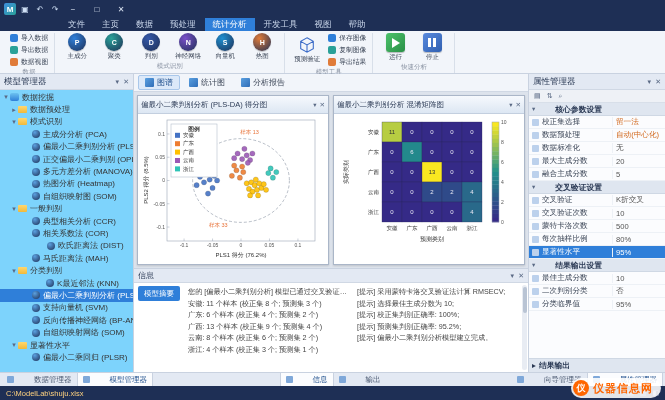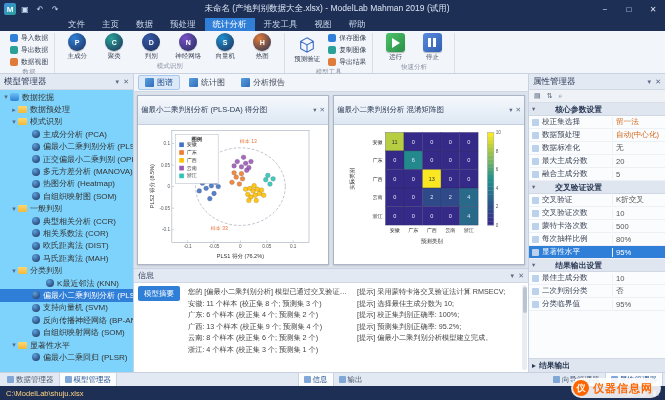--- a/index.html
+++ b/index.html
@@ -54,21 +54,21 @@
   .trow.selected .arrow { color:#fff; }
 
   
   .center { position:absolute; top:74px; left:134px; right:137px; bottom:28px; display:flex; flex-direction:column; }
   .doctoolbar { height:18px; background:#f2f5fa; border-bottom:1px solid #d0d8e4; display:flex; align-items:center; gap:2px; padding:0 4px; flex:none; }
   .dtab { display:flex; align-items:center; gap:3px; padding:1px 6px; font-size:8px; color:#3c4657; border:1px solid transparent; border-radius:2px; }
   .dtab.active { background:#dce9f9; border-color:#a9c7ea; color:#1e4e8c; }
   .dtab-ic { width:9px; height:9px; border-radius:1px; background:linear-gradient(135deg,#5aa0e0,#2f6db8); flex:none; }
   .mdi { flex:1; background:#dde3ec; display:flex; gap:4px; padding:3px; min-height:0; }
   .childwin { flex:1; display:flex; flex-direction:column; background:#fff; border:1px solid #aab6c8; box-shadow:0 1px 2px rgba(0,0,0,.15); min-width:0; }
-  .wintitle { height:29px; background:linear-gradient(#f6f9fd,#dde7f3); border-bottom:1px solid #c3cfdf; display:flex; align-items:center; justify-content:space-between; padding:8px 3px; font-size:7.5px; color:#2b3a55; flex:none; }
+  .wintitle { height:18px; background:linear-gradient(#f6f9fd,#dde7f3); border-bottom:1px solid #c3cfdf; display:flex; align-items:center; justify-content:space-between; padding:8px 3px; font-size:7.5px; color:#2b3a55; flex:none; }
   .wintitle .t { white-space:nowrap; overflow:hidden; text-overflow:ellipsis; }
   .winbtns { display:flex; gap:3px; font-size:6.5px; color:#5a6a85; flex:none; }
   .winbody { flex:1; position:relative; min-height:0; }
   .winbody svg { display:block; width:100%; height:100%; }
 
   .infopanel { height:104px; display:flex; flex-direction:column; border-top:1px solid #c9d2e0; background:#fff; flex:none; }
   .infoheader { height:14px; background:#e3e9f3; border-bottom:1px solid #d0d8e4; display:flex; align-items:center; justify-content:space-between; padding:0 4px; font-size:8px; color:#2b3a55; flex:none; }
   .infobody { flex:1; display:flex; padding:3px 10px 3px 4px; gap:8px; overflow:hidden; position:relative; }
   .summarybtn { width:42px; height:15px; background:#2f7fd9; color:#fff; font-size:7.5px; display:flex; align-items:center; justify-content:center; border-radius:2px; flex:none; }
   .infocol { flex:1; font-size:7.2px; color:#444; line-height:1.6; min-width:0; }
@@ -87,21 +87,21 @@
   .prow .plabel { flex:1; color:#3c4657; white-space:nowrap; overflow:hidden; }
   .prow .pvalue { width:50px; color:#555; border-left:1px solid #edf1f6; padding-left:3px; white-space:nowrap; overflow:hidden; }
   .prow .pvalue.accent { color:#d2691e; }
   .prow.selected { background:#2f7fd9; }
   .prow.selected .plabel, .prow.selected .pvalue { color:#fff; }
   .propfooter { height:14px; background:#dfe6f0; border-top:1px solid #cfd8e4; display:flex; align-items:center; gap:3px; font-size:7.8px; font-weight:bold; color:#2b3a55; padding:0 3px; flex:none; }
 
   
   .bottomtabs { position:absolute; left:0; right:0; bottom:14px; height:14px; background:#e3e9f3; border-top:1px solid #c9d2e0; display:flex; align-items:stretch; justify-content:space-between; padding:0 2px; font-size:7.5px; }
   .btgroup { display:flex; }
-  .btab { display:flex; align-items:center; gap:2px; padding:0 5px; color:#4a5870; }
+  .btab { display:flex; align-items:center; gap:20px; padding:0 5px; color:#4a5870; }
   .btab.active { background:#fbfcfe; color:#1e4e8c; border-left:1px solid #c9d2e0; border-right:1px solid #c9d2e0; }
   .btab-ic { width:7px; height:7px; border-radius:1px; background:#7fa8d9; flex:none; }
 
   .statusbar { position:absolute; left:0; right:0; bottom:0; height:14px; background:#1e2f55; color:#cfe0f5; display:flex; align-items:center; justify-content:space-between; padding:0 6px; font-size:7.5px; }
   .statuspath { color:#ffd27f; }
   .statusicons { display:flex; gap:6px; font-size:7px; color:#9fb4d4; }
 
   .watermark { position:absolute; right:4px; bottom:2px; height:20px; display:flex; align-items:center; gap:4px; background:rgba(255,255,255,.88); border-radius:10px; padding:0 8px 0 2px; }
   .wm-logo { width:16px; height:16px; border-radius:50%; background:#f60; color:#fff; display:flex; align-items:center; justify-content:center; font-size:9px; font-weight:bold; }
   .wm-text { color:#f60; font-weight:bold; font-size:11px; letter-spacing:1px; white-space:nowrap; }
@@ -111,21 +111,20 @@
 
 <div class="app">
 
   <div class="titlebar">
     <div class="qat">
       <span class="appicon">M</span>
       <span class="qbtn">▣</span>
       <span class="qbtn">↶</span>
       <span class="qbtn">↷</span>
     </div>
-    <div class="titletext">未命名 (产地判别数据大全.xlsx) - ModelLab Mahman 2019 (试用)</div>
     <div class="wincontrols">
       <span class="wc">−</span>
       <span class="wc">□</span>
       <span class="wc wc-close">✕</span>
     </div>
   </div>
 
   <div class="menutabs" id="menutabs">
       <div class="mtab">文件</div>
       <div class="mtab">主页</div>
@@ -295,21 +294,21 @@
         <div class="trow" style="padding-left: 24px;">
           <span class="arrow"></span>
           <span class="ticon"></span>
           <span class="tlabel">典型相关分析 (CCR)</span>
         </div>
         <div class="trow" style="padding-left: 24px;">
           <span class="arrow"></span>
           <span class="ticon"></span>
           <span class="tlabel">相关系数法 (COR)</span>
         </div>
-        <div class="trow" style="padding-left: 24px;">
+        <div class="trow" style="padding-left: 39px;">
           <span class="arrow"></span>
           <span class="ticon"></span>
           <span class="tlabel">欧氏距离法 (DIST)</span>
         </div>
         <div class="trow" style="padding-left: 24px;">
           <span class="arrow"></span>
           <span class="ticon"></span>
           <span class="tlabel">马氏距离法 (MAH)</span>
         </div>
         <div class="trow" style="padding-left: 10px;">

